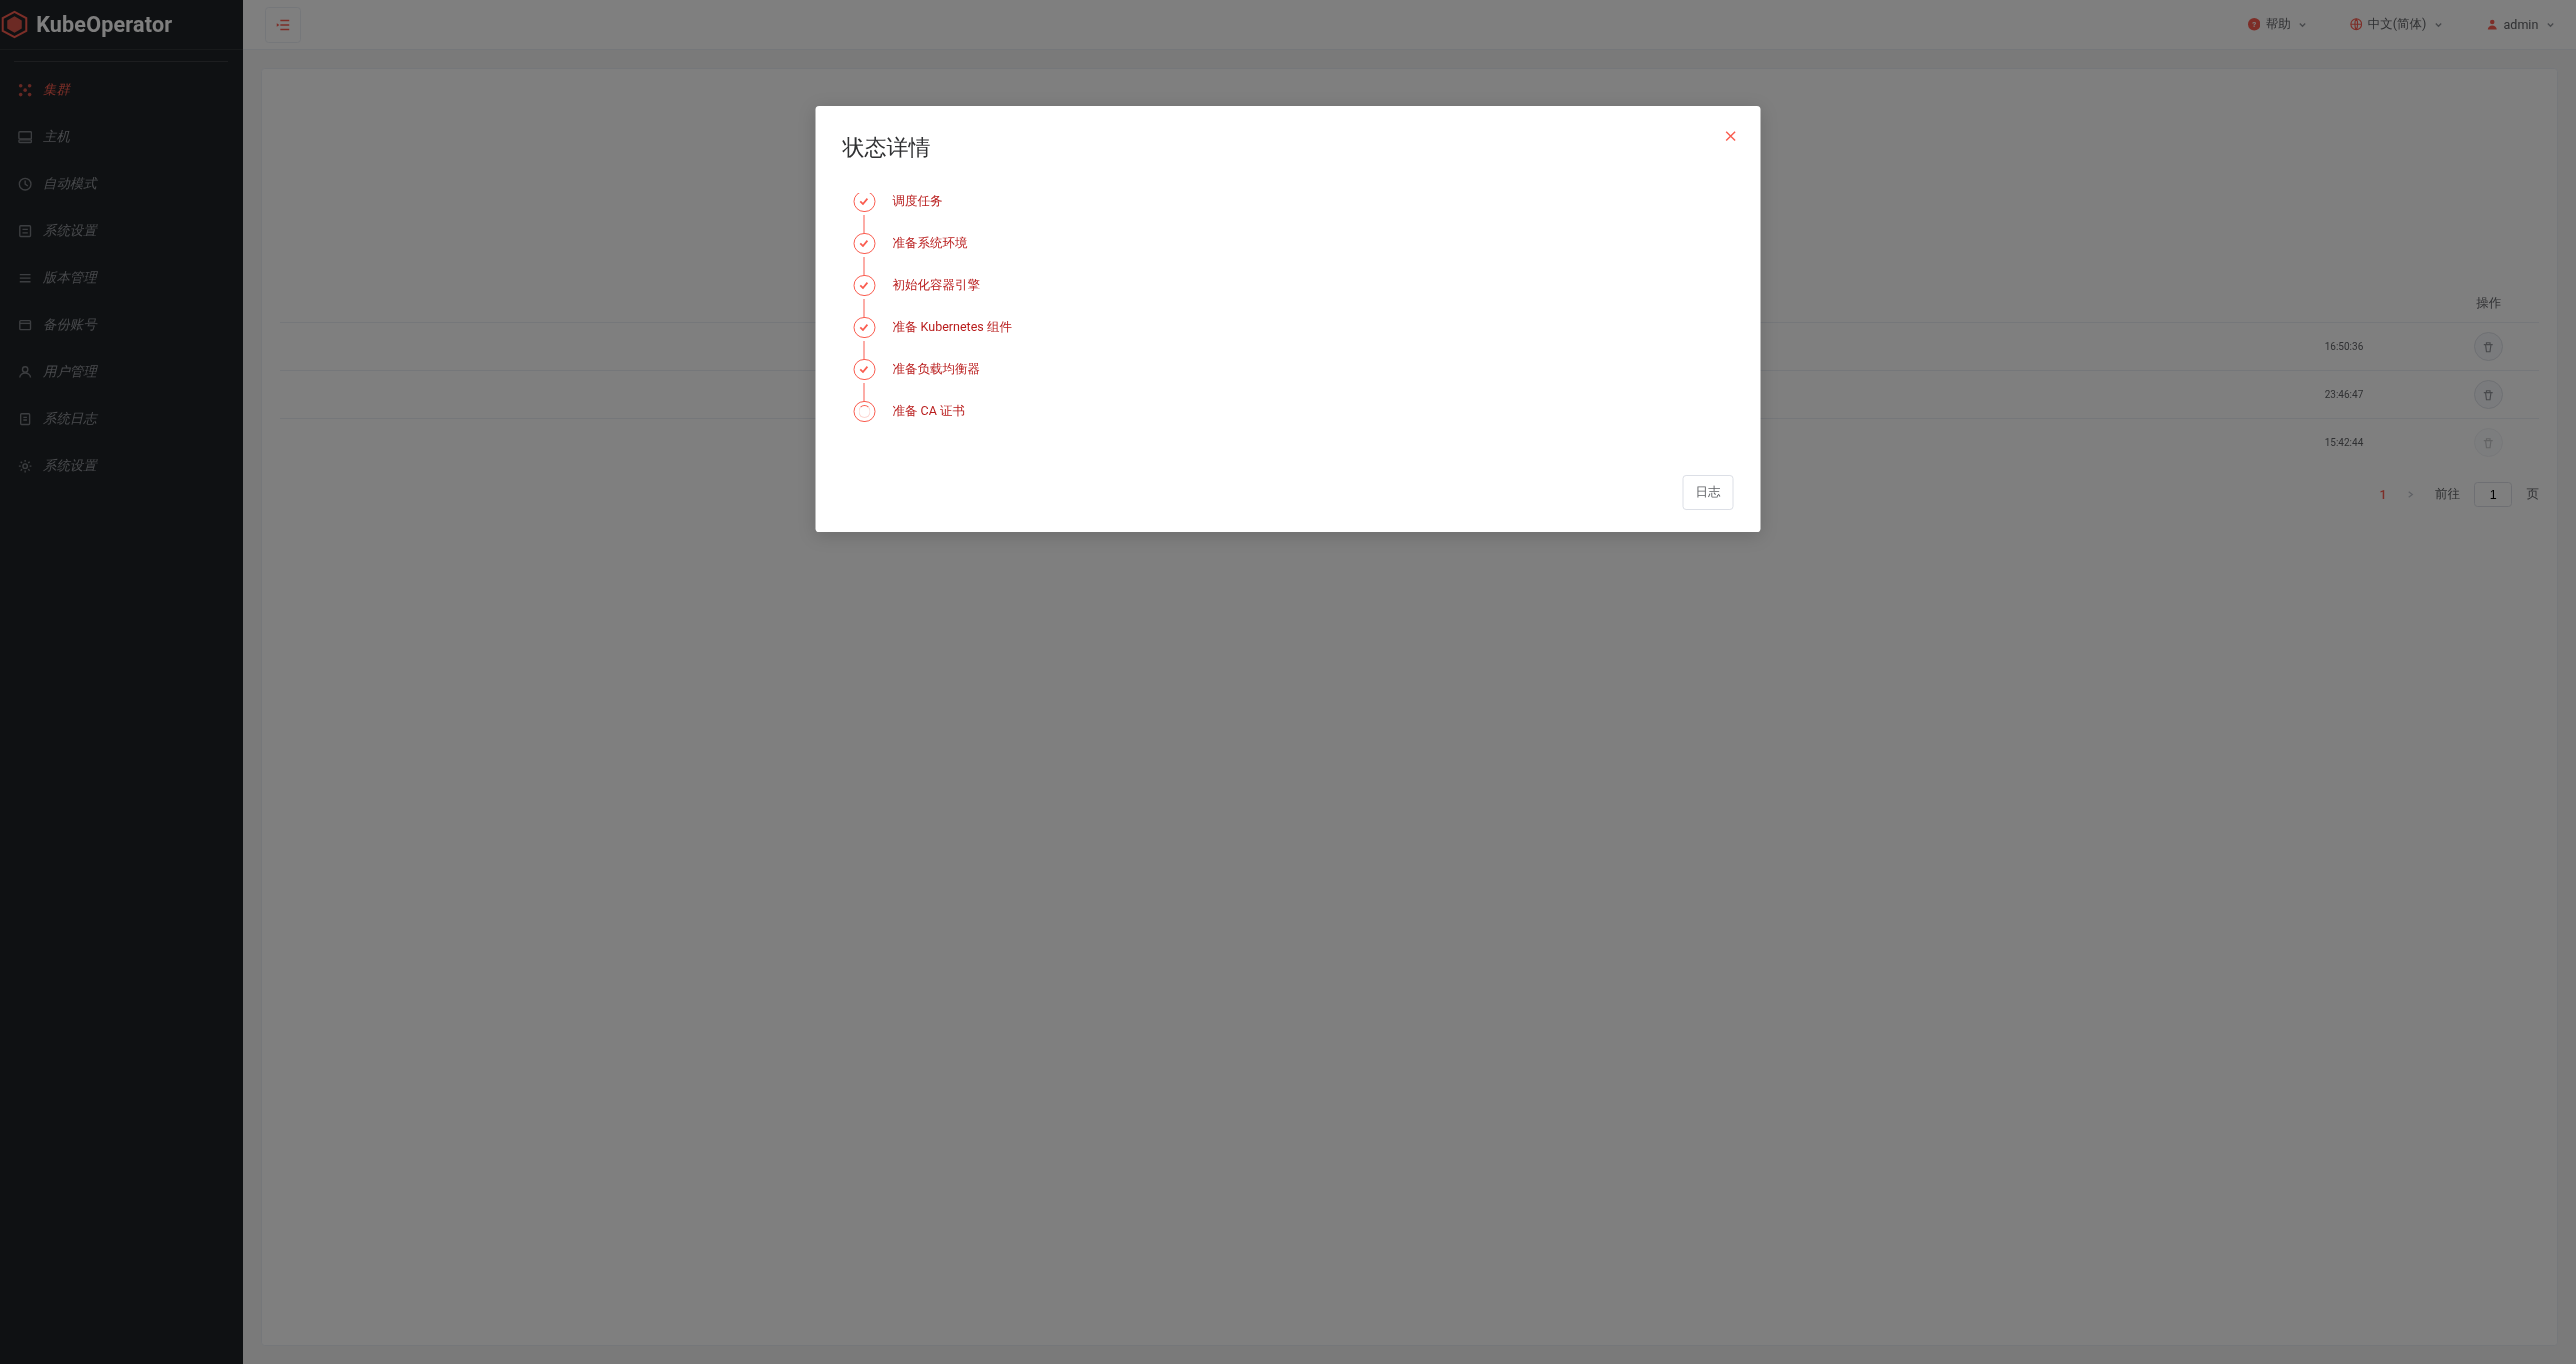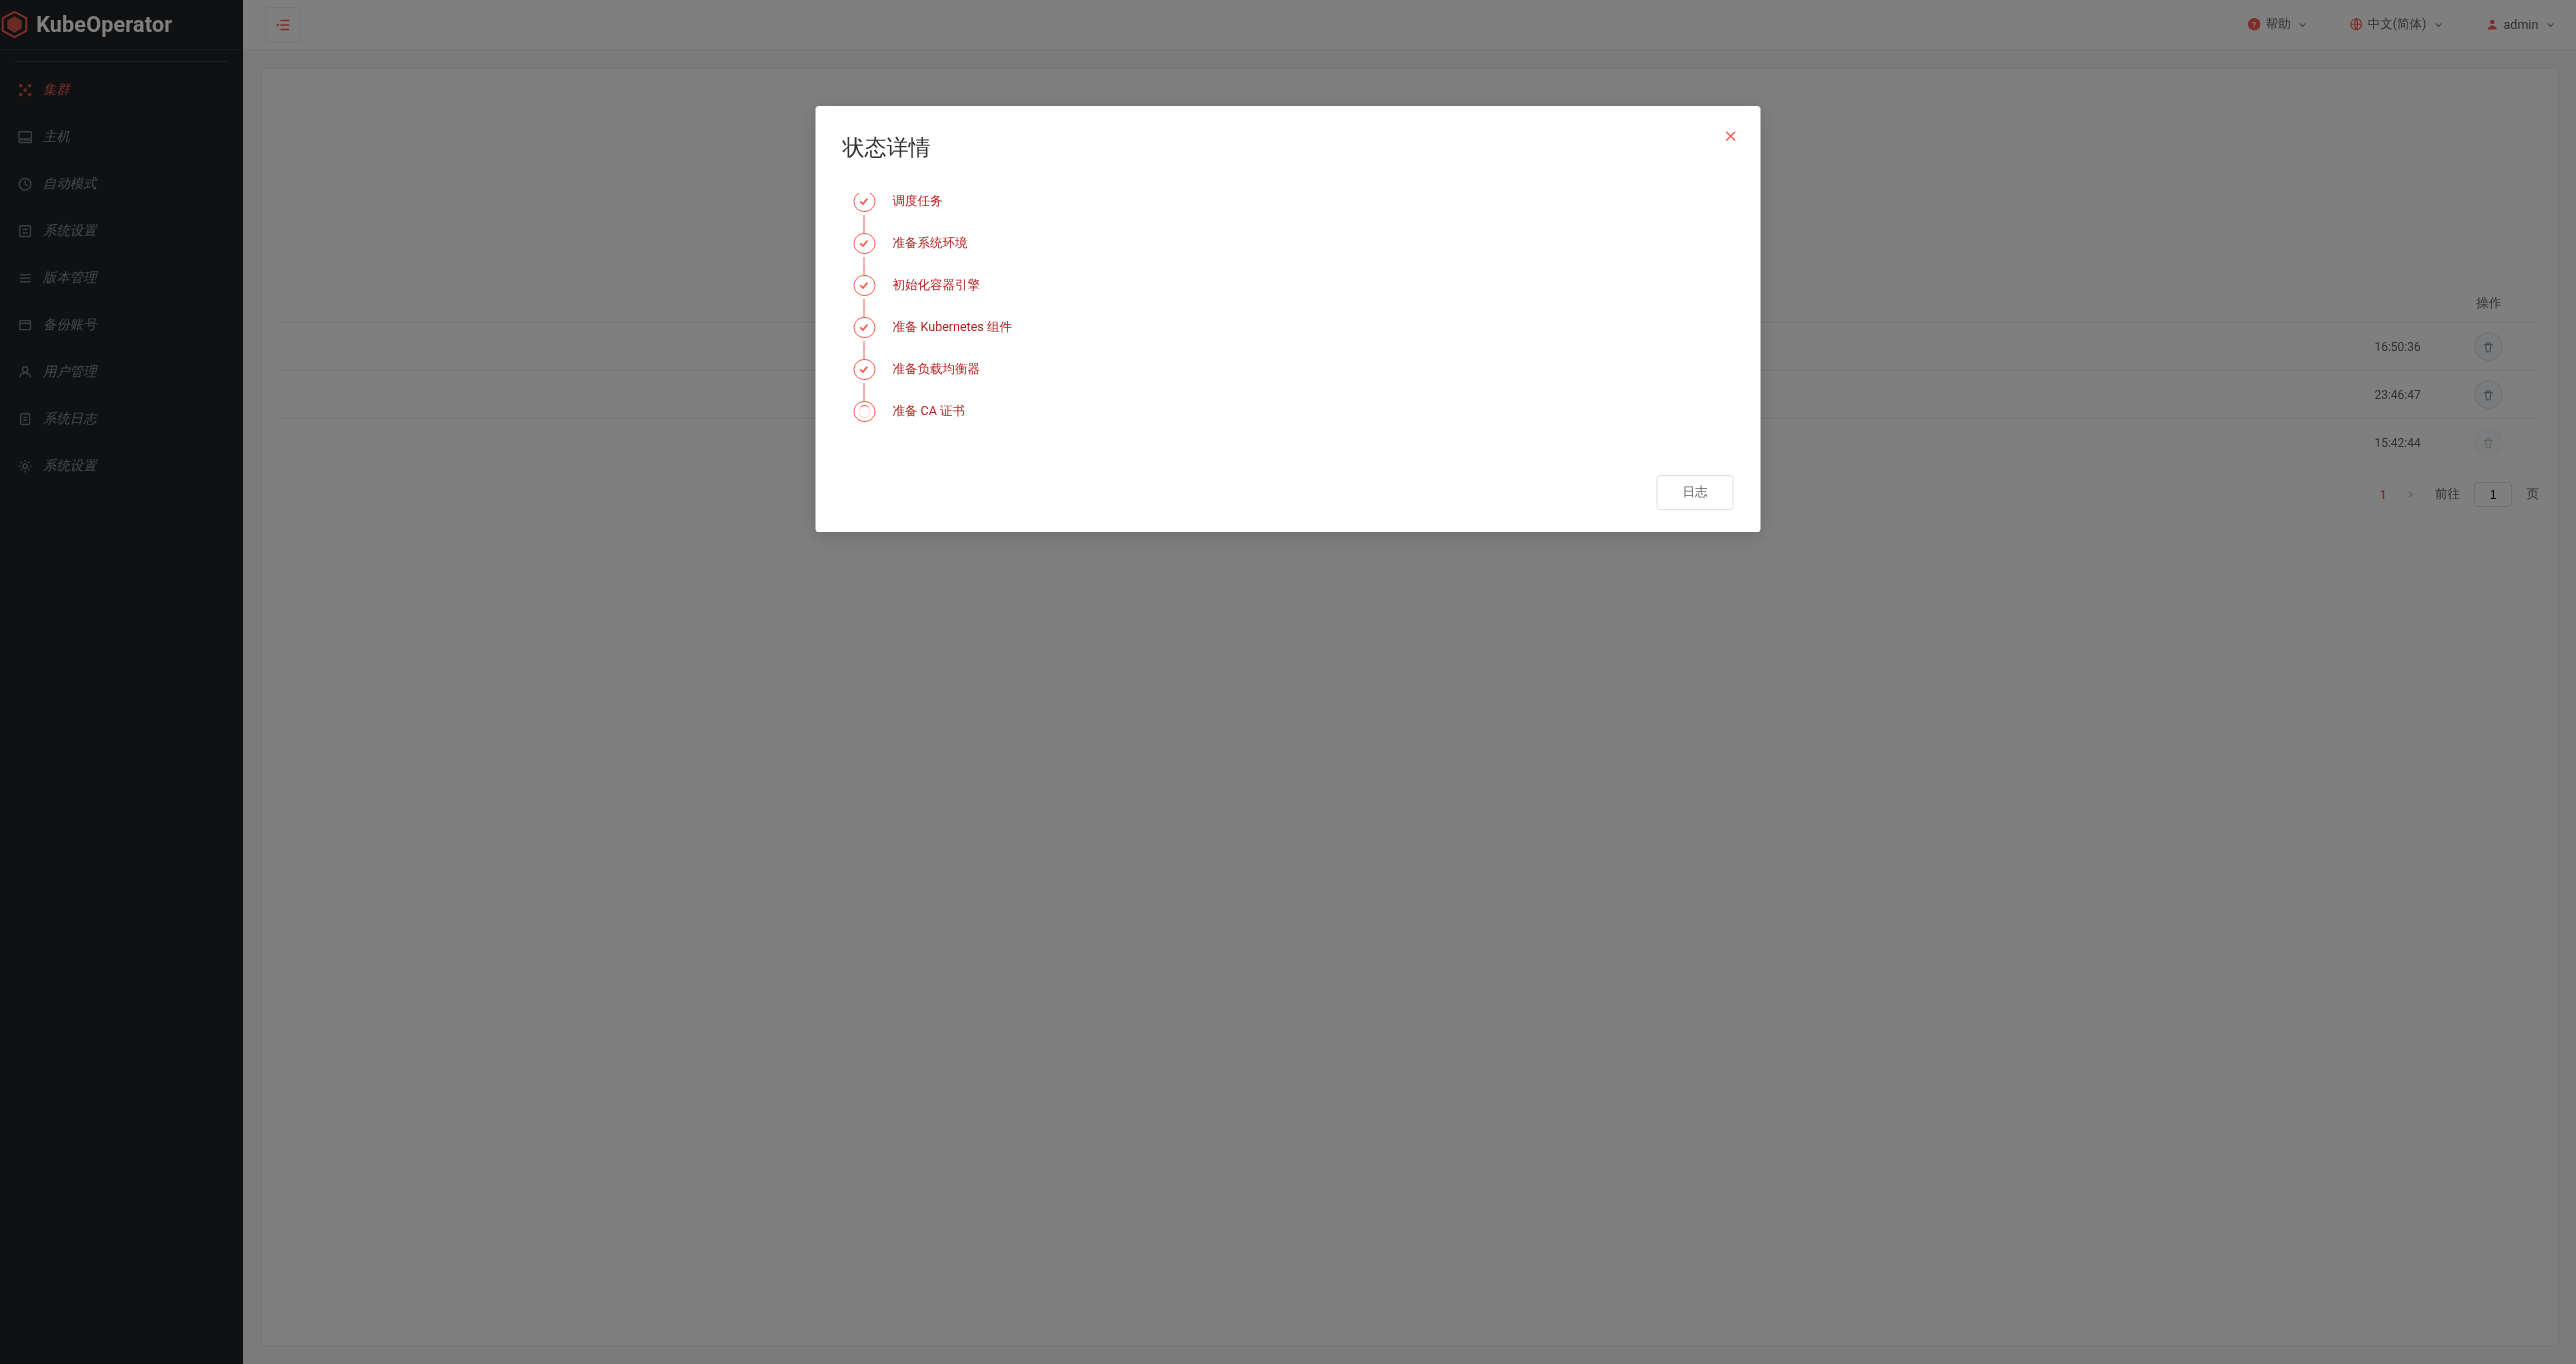--- a/index.html
+++ b/index.html
@@ -21,21 +21,21 @@
 .collapse-btn { width: 36px; height: 36px; border: 0.9px solid #ebeef5; border-radius: 3.6px; display:flex; align-items:center; justify-content:center; cursor:pointer; }
 .topbar-right { margin-left: auto; display:flex; align-items:center; gap: 43px; }
 .top-item { display:flex; align-items:center; gap:5.4px; cursor:pointer; color:#606266; font-size:12.5px; }
 .top-item .caret { margin-left:1.8px; }
 .ic-primary { color:#fa5d50; }
 
 
 .main { position: fixed; left: 243px; top: 50px; right: 0; bottom: 0; padding: 18px; }
 .panel { background:#fff; border:0.9px solid #ebeef5; border-radius:3.6px; height:100%; padding:18px; }
 .table-head { display:flex; justify-content:flex-end; gap:54px; padding:10.7px 14.3px; color:#606266; font-size:12.5px; }
-.table-row { display:flex; justify-content:flex-end; gap:32px; align-items:center; padding:9px 14.3px; border-top:0.9px solid #ebeef5; color:#606266; font-size:12px;text-align:right; }
+.table-row { display:flex; justify-content:flex-end; gap:56px; align-items:center; padding:9px 14.3px; border-top:0.9px solid #ebeef5; color:#606266; font-size:10px; }
 .del-btn { width:29px;height:29px;border:0.9px solid #dcdfe6;border-radius:50%;display:flex;align-items:center;justify-content:center;background:#f5f7fa;cursor:pointer; color:#909399; }
 .del-btn.disabled { opacity:0.5; cursor:not-allowed; }
 .pager { display:flex; justify-content:flex-end; align-items:center; gap:14.3px; padding-top:16px; color:#606266; font-size:12.5px; }
 .pager .pnum { color:#fa5d50; font-weight:500; }
 .pager .arrow { color:#c0c4cc; cursor:pointer; padding:0 5.4px; }
 .pager-input { width:38px; height:25px; border:0.9px solid #dcdfe6; border-radius:3.6px; text-align:center; font-size:12.5px; }
 
 
 .overlay { position: fixed; inset: 0; background: rgba(0,0,0,0.5); z-index: 100; }
 
@@ -47,21 +47,21 @@
 .step-item { position: relative; display:flex; align-items:center; margin-bottom: 25px; }
 .step-item:last-child { margin-bottom: 16px; }
 .step-circle { position:absolute; left:-39px; width:21.5px; height:21.5px; border:1.8px solid #fa5d50; border-radius:50%; background:#fff; display:flex; align-items:center; justify-content:center; }
 .step-line { position:absolute; left:-29.5px; top:21.5px; width:1.8px; height:25px; background:#fa5d50; }
 .step-item:last-child .step-line { display:none; }
 .step-label { font-size:12.5px; color:#b91c1c; }
 .check-svg { stroke:#fa5d50; }
 .spinner { width:12.5px; height:12.5px; border:1.8px solid #fcd7d3; border-top-color:#fa5d50; border-radius:50%; animation: spin 0.8s linear infinite; }
 @keyframes spin { to { transform: rotate(360deg); } }
 .modal-footer { display:flex; justify-content:flex-end; margin-top: 23px; }
-.btn { padding: 8px 25px; border: 0.9px solid #dcdfe6; border-radius:3.6px; background:#fff; color:#606266; font-size:12.5px; cursor:pointer; }
+.btn { padding: 8px 12px; border: 0.9px solid #dcdfe6; border-radius:3.6px; background:#fff; color:#606266; font-size:12.5px; cursor:pointer; }
 
 
 .steps::-webkit-scrollbar { width:5.4px; }
 .steps::-webkit-scrollbar-thumb { background:#dcdfe6; border-radius:2.7px; }
 
 svg { display:block; }
 </style>
 </head>
 <body>
 

